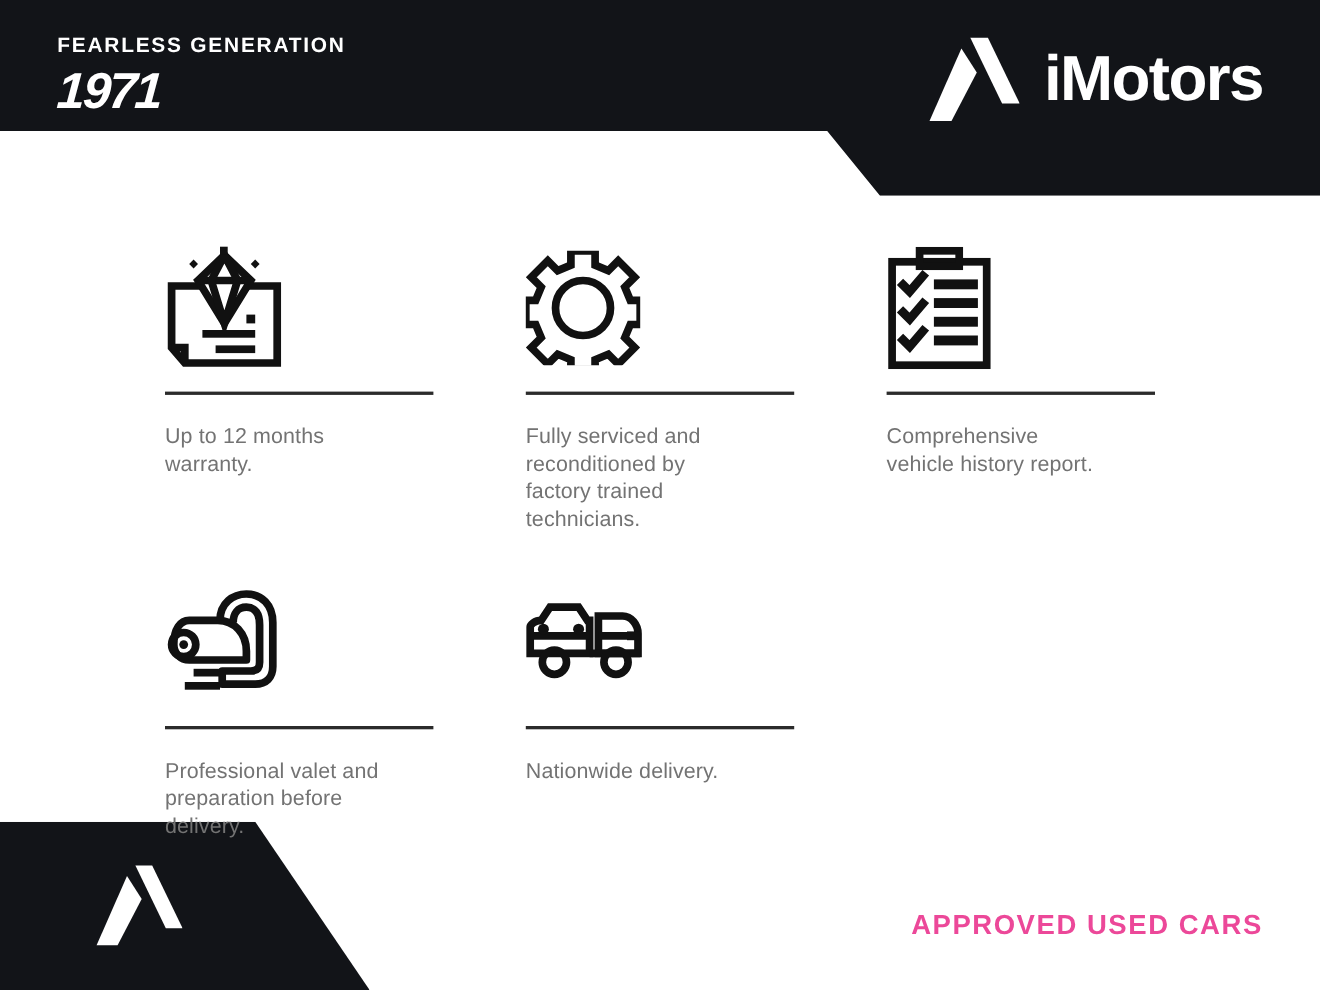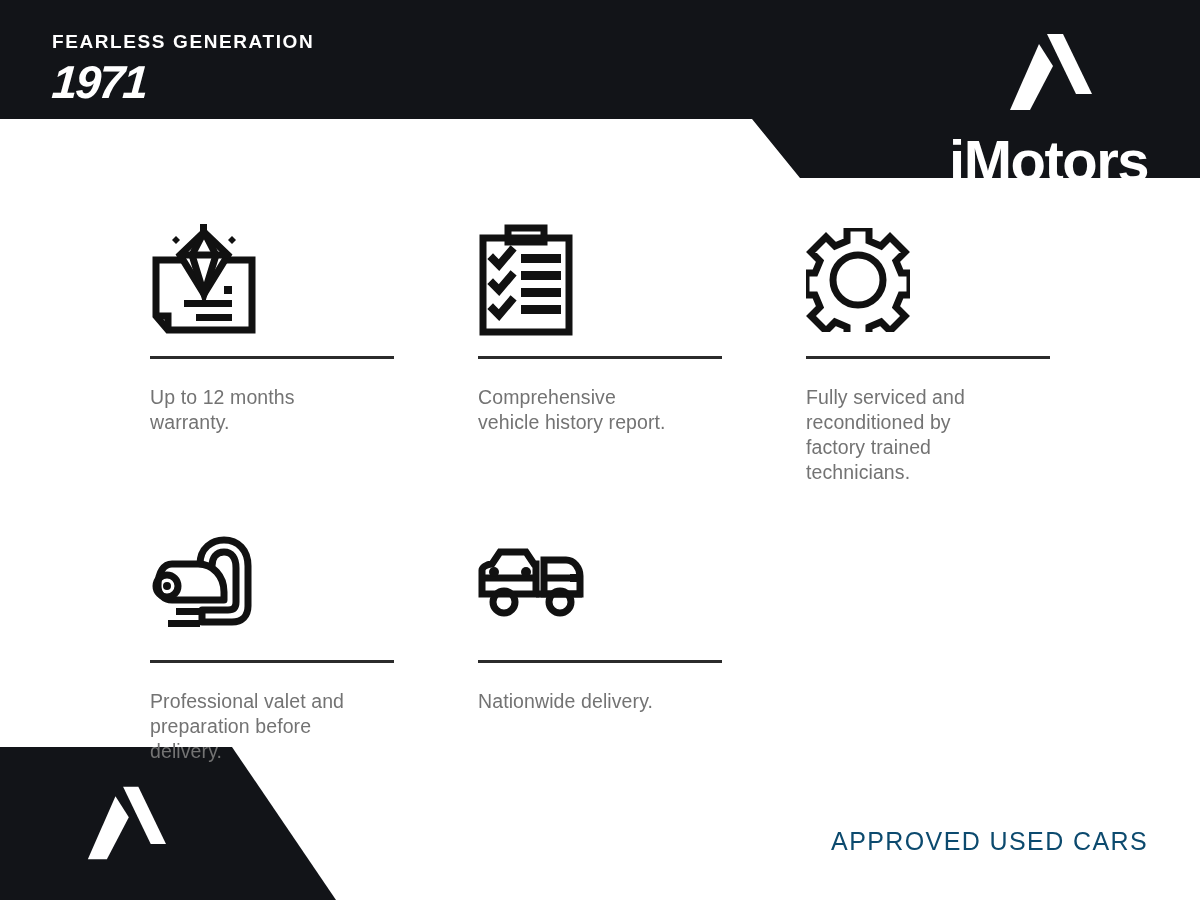--- a/index.html
+++ b/index.html
@@ -65,21 +65,20 @@
   }
 
   .brand {
     position: absolute;
     right: 52px;
     top: 34px;
     display: flex;
     align-items: center;
     gap: 22px;
     z-index: 3;
-    flex-direction: column;
   }
   .brand-mark {
     width: 86px;
     height: 76px;
     display: block;
   }
   .brand-name {
     color: #ffffff;
     font-size: 58px;
     font-weight: bold;
@@ -149,23 +148,23 @@
     left: 84px;
     top: 776px;
     width: 82px;
     height: 94px;
     z-index: 2;
   }
   .footer-tagline {
     position: absolute;
     right: 52px;
     top: 827px;
-    color: #0c4a6e;
+    color: #ec4899;
     font-size: 25px;
-    font-weight: normal;
+    font-weight: bold;
     letter-spacing: 1.4px;
     white-space: nowrap;
     z-index: 2;
   }
 </style>
 </head>
 <body>
 
 <div class="page">
 
@@ -214,20 +213,34 @@
             </g>
           </svg>
         </div>
         <div class="feature-divider"></div>
         <div class="feature-text">Up to 12 months
 warranty.</div>
       </div>
 
       <div class="feature">
         <div class="feature-icon">
+          <svg width="104" height="104" viewBox="0 0 104 104" xmlns="http://www.w3.org/2000/svg" aria-hidden="true">
+            <path d="M41,4 H63 V17 L75,22 L84,13 L99,28 L90,37 L95,49 H104 V71 H95 L90,83 L99,92 L84,107 L75,98 L63,103 V112 H41 V103 L29,98 L20,107 L5,92 L14,83 L9,71 H0 V49 H9 L14,37 L5,28 L20,13 L29,22 L41,17 Z" transform="translate(0,-4)" fill="none" stroke="#111111" stroke-width="7" stroke-linejoin="miter"></path>
+            <circle cx="52" cy="52" r="25" fill="none" stroke="#111111" stroke-width="7"></circle>
+          </svg>
+        </div>
+        <div class="feature-divider"></div>
+        <div class="feature-text">Fully serviced and
+reconditioned by
+factory trained
+technicians.</div>
+      </div>
+
+      <div class="feature">
+        <div class="feature-icon">
           <svg width="96" height="112" viewBox="0 0 96 112" xmlns="http://www.w3.org/2000/svg" aria-hidden="true">
             <g fill="none" stroke="#111111" stroke-width="7">
               <rect x="5" y="14" width="86" height="94"></rect>
               <rect x="30" y="4" width="36" height="14"></rect>
             </g>
             <g fill="#111111">
               <rect x="43" y="30" width="40" height="9"></rect>
               <rect x="43" y="47" width="40" height="9"></rect>
               <rect x="43" y="64" width="40" height="9"></rect>
               <rect x="43" y="81" width="40" height="9"></rect>
@@ -235,34 +248,20 @@
             <g fill="none" stroke="#111111" stroke-width="8" stroke-linecap="square" stroke-linejoin="miter">
               <polyline points="15,35 21,41 33,27"></polyline>
               <polyline points="15,60 21,66 33,52"></polyline>
               <polyline points="15,85 21,91 33,77"></polyline>
             </g>
           </svg>
         </div>
         <div class="feature-divider"></div>
         <div class="feature-text">Comprehensive
 vehicle history report.</div>
-      </div>
-
-      <div class="feature">
-        <div class="feature-icon">
-          <svg width="104" height="104" viewBox="0 0 104 104" xmlns="http://www.w3.org/2000/svg" aria-hidden="true">
-            <path d="M41,4 H63 V17 L75,22 L84,13 L99,28 L90,37 L95,49 H104 V71 H95 L90,83 L99,92 L84,107 L75,98 L63,103 V112 H41 V103 L29,98 L20,107 L5,92 L14,83 L9,71 H0 V49 H9 L14,37 L5,28 L20,13 L29,22 L41,17 Z" transform="translate(0,-4)" fill="none" stroke="#111111" stroke-width="7" stroke-linejoin="miter"></path>
-            <circle cx="52" cy="52" r="25" fill="none" stroke="#111111" stroke-width="7"></circle>
-          </svg>
-        </div>
-        <div class="feature-divider"></div>
-        <div class="feature-text">Fully serviced and
-reconditioned by
-factory trained
-technicians.</div>
       </div>
 
     </div>
 
     <div class="feature-row row-2">
 
       <div class="feature">
         <div class="feature-icon">
           <svg width="108" height="100" viewBox="0 0 108 100" xmlns="http://www.w3.org/2000/svg" aria-hidden="true">
             <g fill="none" stroke="#111111" stroke-width="7" stroke-linejoin="round">

